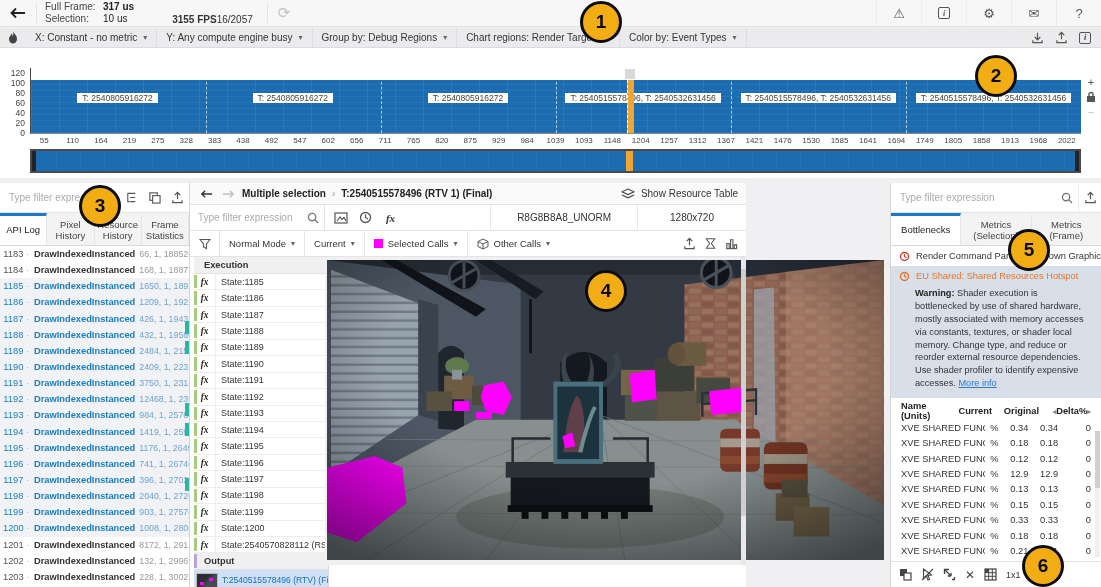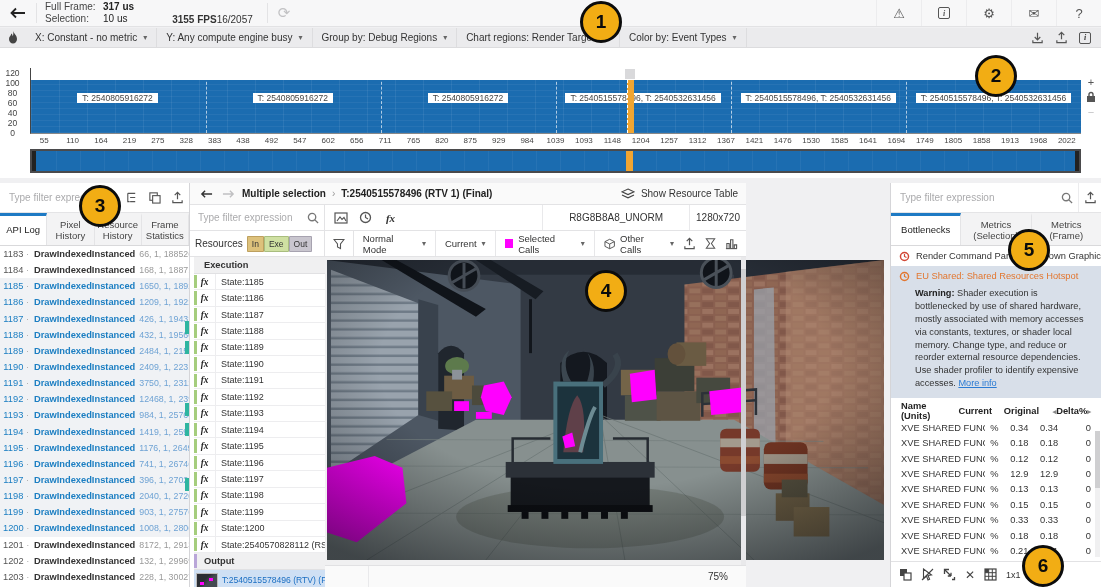--- a/index.html
+++ b/index.html
@@ -31,21 +31,21 @@
 .t2-ic { width: 20px; height: 16px; display: flex; align-items: center; justify-content: center; cursor: pointer; }
 
 
 #chart { position: absolute; top: 48px; left: 0; right: 0; height: 130px; background: #fff; }
 #tl-regions { position: absolute; top: 6px; left: 30px; right: 20px; height: 13px; display: flex; margin-top: 37px; }
 .tl-seg { flex: 1; position: relative; display: flex; align-items: center; justify-content: center; overflow: visible; }
 .tl-seg::before { content: ''; position: absolute; left: 1px; right: 1px; top: 6px; border-top: 1px solid #9a9a9a; }
 .tl-seg::after { content: ''; position: absolute; left: 0; top: 3px; height: 8px; border-left: 1px solid #9a9a9a; }
 .tl-txt { position: relative; z-index: 1; background: #fff; padding: 0 5px; font-size: 8.5px; color: #444; white-space: nowrap; }
 #plot-row { position: absolute; top: 20px; left: 0; right: 0; height: 66px; display: flex; }
-#yticks { width: 30px; display: flex; flex-direction: column; justify-content: space-between; align-items: center; padding-right: 5px; font-size: 8.5px; color: #444; }
+#yticks { width: 30px; display: flex; flex-direction: column; justify-content: space-between; align-items: flex-end; padding-right: 5px; font-size: 8.5px; color: #444; }
 #plot { flex: 1; position: relative; border-left: 1px solid #444; border-bottom: 1px solid #888; }
 #bar { position: absolute; left: 0; right: 0; bottom: 0; height: 82%; background:
   repeating-linear-gradient(90deg, rgba(255,255,255,0.07) 0 1px, transparent 1px 28px),
   repeating-linear-gradient(0deg, rgba(255,255,255,0.05) 0 1px, transparent 1px 6px),
   #1b6cb0; }
 .plot-sep { position: absolute; top: 14%; bottom: 0; border-left: 1px dashed rgba(255,255,255,0.65); }
 #sel-stripe { position: absolute; bottom: 0; height: 82%; width: 7px; margin-left: -3px; background: #f0a532; border-left: 1px dashed #fff; z-index: 3; }
 #sel-handle { position: absolute; top: 2%; height: 15%; width: 10px; margin-left: -5px; background: #d9d9db; z-index: 3; }
 #zoomctl { width: 20px; display: flex; flex-direction: column; align-items: center; gap: 3px; padding-top: 8px; color: #555; font-size: 11px; }
 #zoomctl .minus { color: #c0c0c2; }
@@ -84,21 +84,21 @@
 .crumb-row { height: 22px; display: flex; align-items: center; border-bottom: 1px solid #e3e3e5; background: #fafafa; padding: 0 8px; gap: 6px; }
 .nav-ar { width: 16px; display: flex; justify-content: center; cursor: pointer; }
 .crumb { font-weight: bold; color: #222; font-size: 10px; cursor: pointer; white-space: nowrap; }
 .crumb-sep { color: #999; }
 .crumb-right { margin-left: auto; display: flex; align-items: center; gap: 6px; cursor: pointer; color: #333; }
 .row2 { height: 26px; display: flex; align-items: stretch; border-bottom: 1px solid #e3e3e5; }
 .row2-search { width: 135px; display: flex; align-items: center; border-right: 1px solid #e3e3e5; padding-left: 8px; flex: none; }
 .row2-icons { display: flex; align-items: center; gap: 2px; padding: 0 4px; }
 .fx-txt { font-family: "Liberation Serif", serif; font-style: italic; font-weight: bold; font-size: 11px; color: #333; }
 .fmt-cell { margin-left: auto; display: flex; align-items: center; padding: 0 26px; border-left: 1px solid #e9e9eb; color: #333; }
-.dim-cell { display: flex; align-items: center; padding: 0 6px; border-left: 1px solid #e9e9eb; color: #333; }
+.dim-cell { display: flex; align-items: center; padding: 0 32px; border-left: 1px solid #e9e9eb; color: #333; }
 .row3 { height: 26px; display: flex; align-items: stretch; border-bottom: 1px solid #e3e3e5; }
 .res-cell { width: 135px; display: flex; align-items: center; gap: 4px; padding: 0 5px; border-right: 1px solid #e3e3e5; flex: none; }
 .chip { font-size: 8.5px; padding: 2px 4px; border-radius: 1px; border: 1px solid #00000022; cursor: pointer; color: #333; }
 .chip-in { background: #ddc17b; border-color: #bda05f; }
 .chip-exe { background: #cfe0a2; border-color: #a9bd7f; }
 .chip-out { background: #c9c6cf; border-color: #a7a3b0; }
 .funnel-cell { width: 30px; display: flex; align-items: center; justify-content: center; border-right: 1px solid #e3e3e5; cursor: pointer; }
 .ddv { display: flex; align-items: center; gap: 5px; padding: 0 9px; border-right: 1px solid #e7e7e9; font-size: 9.5px; color: #333; cursor: pointer; }
 .ddv .caret { color: #666; font-size: 8px; }
 .swatch { width: 9px; height: 9px; background: #ff00ff; }
@@ -540,24 +540,20 @@
               <circle cx="6.5" cy="6.5" r="5" fill="none" stroke="#555" stroke-width="1.3"></circle>
               <path d="M6.5 3.5 L6.5 6.5 L9 8" stroke="#555" stroke-width="1.2" fill="none"></path>
             </svg>
           </span>
         <span class="sicon fx-txt">fx</span>
       </div>
       <div class="fmt-cell">R8G8B8A8_UNORM</div>
       <div class="dim-cell">1280x720</div>
     </div>
     <div class="row3">
-      <div class="res-cell">
-        <span>Resources</span>
-        <span id="chips"><span class="chip chip-in">In</span><span class="chip chip-exe">Exe</span><span class="chip chip-out">Out</span></span>
-      </div>
       <div class="funnel-cell">
           <svg class="ic" width="12" height="12" viewBox="0 0 12 12">
             <path d="M1 1.5 H11 L7.5 6 V10.5 L4.5 9 V6 Z" fill="none" stroke="#555" stroke-width="1.1"></path>
           </svg>
         </div>
       <div class="ddv">
           <span>Normal Mode</span>
           <span class="caret">▾</span>
         </div>
       <div class="ddv">
@@ -788,24 +784,20 @@
           <polygon points="305,116 330,112 332,142 307,145"></polygon>
           <polygon points="385,134 418,130 420,155 387,158"></polygon>
           <polygon points="237,180 247,176 250,190 240,192"></polygon>
         </g>
         <rect width="561" height="306" fill="url(#vig)"></rect>
       </svg>
       <div id="img-vscroll">
           <div class="thumbv"></div>
         </div>
     </div>
-    <div id="zoom-bar">
-      <div class="zdiv"></div>
-      <span id="zoom-val">75%</span>
-    </div>
   </section>
 
   <aside id="right">
     <div class="panel-search">
       <input class="filter-input" placeholder="Type filter expression" style="">
       <span class="sicon">
           <svg class="ic" width="12" height="12" viewBox="0 0 13 13">
             <circle cx="5.5" cy="5.5" r="4" fill="none" stroke="#777" stroke-width="1.4"></circle>
             <path d="M8.5 8.5 L12 12" stroke="#777" stroke-width="1.4"></path>
           </svg>

